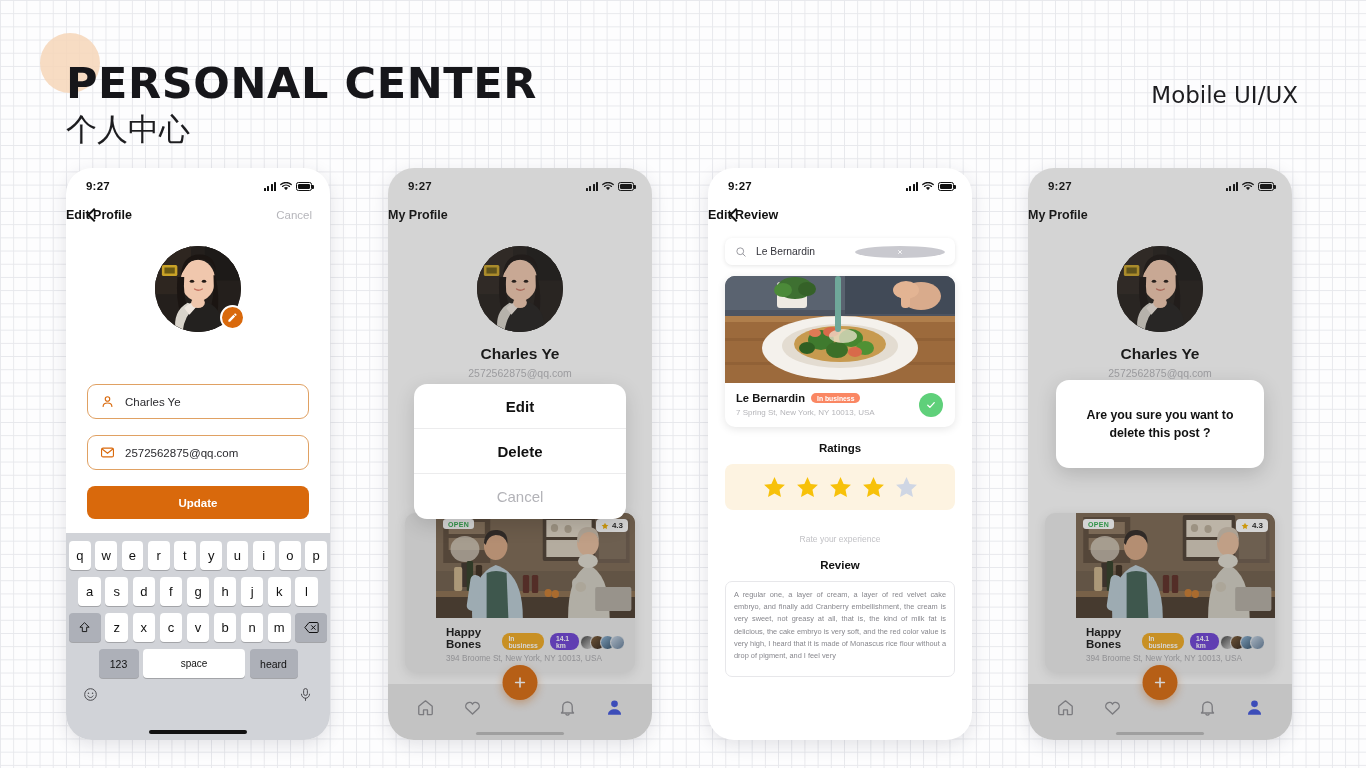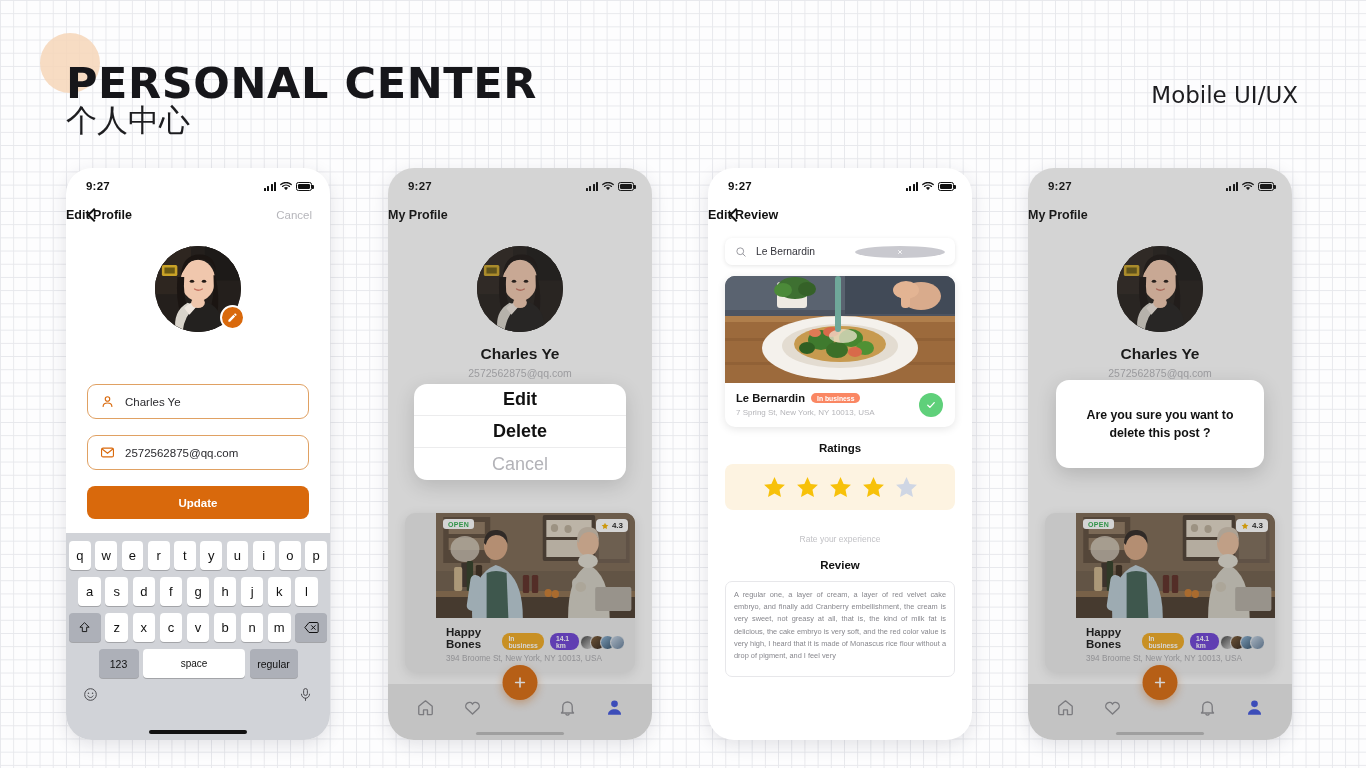--- a/index.html
+++ b/index.html
@@ -18,21 +18,21 @@
   .hdr-blob{
     position:absolute; left:40px; top:33px; width:60px; height:60px;
     border-radius:50%; background:#f6d6b8; opacity:.85;
   }
   .hdr-title{
     position:absolute; left:66px; top:58px;
     font-size:43px; font-weight:700; letter-spacing:.6px; color:#16161a;
     font-family:"DejaVu Sans", sans-serif;
   }
   .hdr-sub{
-    position:absolute; left:66px; top:100px;
+    position:absolute; left:66px; top:109px;
     font-size:31px; font-weight:500; color:#1d1d20;
     font-family:"DejaVu Sans", sans-serif;
   }
   .hdr-right{
     position:absolute; right:68px; top:82px;
     font-size:23px; font-weight:500; color:#1d1d20;
     font-family:"DejaVu Sans", sans-serif;
   }
 
   
@@ -139,22 +139,22 @@
   
   .dim{ position:absolute; inset:0; background:rgba(60,60,60,.22); }
 
   
   .sheet{
     position:absolute; left:26px; right:26px; top:216px;
     background:#fff; border-radius:13px; overflow:hidden;
     box-shadow:0 6px 20px rgba(0,0,0,.14);
   }
   .sheet-item{
-    height:32px; display:flex;align-items:center;justify-content:center;
-    font-size:18px;font-weight:700;color:#111; border-bottom:1px solid #ececed;
+    height:45px; display:flex;align-items:center;justify-content:center;
+    font-size:15px;font-weight:700;color:#111; border-bottom:1px solid #ececed;
   }
   .sheet-item.last{ border-bottom:none; color:#b3b3b8; font-weight:500; }
 
   
   .alert{
     position:absolute; left:28px; right:28px; top:212px;
     background:#fff; border-radius:13px; overflow:hidden;
     box-shadow:0 6px 20px rgba(0,0,0,.16);
   }
   .alert-body{
@@ -464,21 +464,21 @@
       <div class="key dark w34">
         <svg width="15" height="13" viewBox="0 0 24 20" fill="none" stroke="#111" stroke-width="1.6">
               <path d="M8 2h13a1.6 1.6 0 0 1 1.6 1.6v12.8A1.6 1.6 0 0 1 21 18H8L1.4 10Z"></path>
               <path d="m12 7 6 6M18 7l-6 6" stroke-linecap="round"></path>
             </svg>
       </div>
     </div>
     <div class="kb-row">
       <div class="key dark n123">123</div>
       <div class="key space">space</div>
-      <div class="key dark ret">regular</div>
+      <div class="key dark ret">heard</div>
     </div>
     <div class="kb-bottom">
       <svg viewBox="0 0 24 24" fill="none" stroke="#4a4a4f" stroke-width="1.6">
             <circle cx="12" cy="12" r="9.3"></circle>
             <circle cx="8.7" cy="9.8" r="1.2" fill="#4a4a4f" stroke="none"></circle>
             <circle cx="15.3" cy="9.8" r="1.2" fill="#4a4a4f" stroke="none"></circle>
             <path d="M7.8 14.2c1 1.7 2.4 2.6 4.2 2.6s3.2-.9 4.2-2.6" stroke-linecap="round"></path>
           </svg>
       <svg viewBox="0 0 24 24" fill="none" stroke="#4a4a4f" stroke-width="1.6">
             <rect x="9" y="2.5" width="6" height="11" rx="3"></rect>

